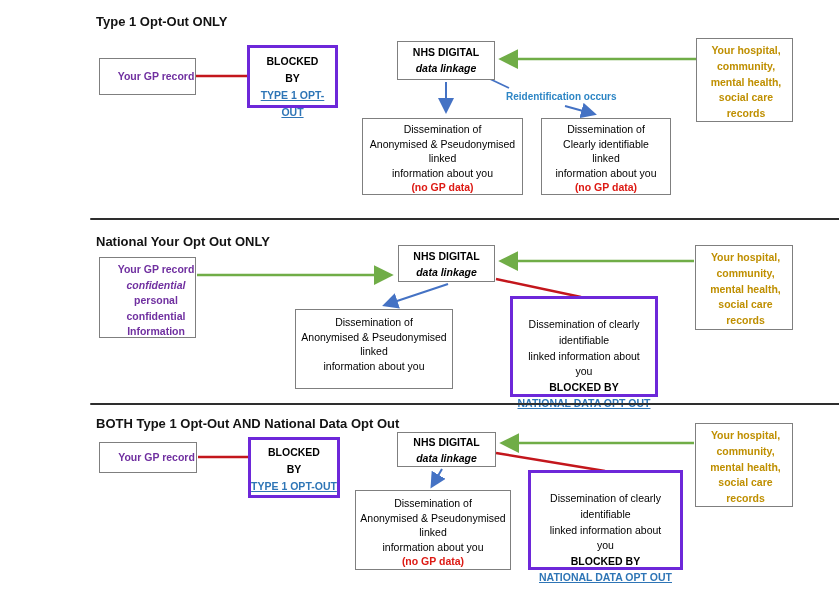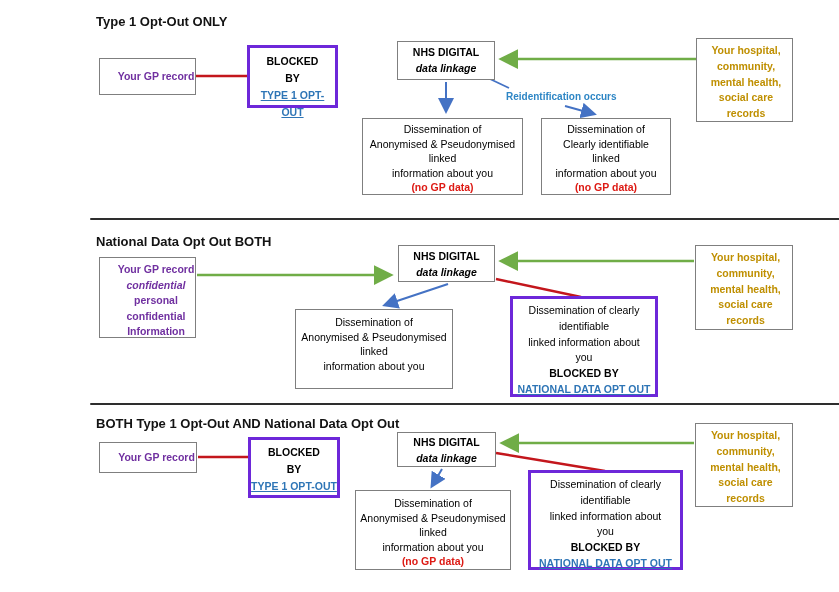--- a/index.html
+++ b/index.html
@@ -13,21 +13,21 @@
   .red-border{border:3px solid #6d28d9;}
   .gp-box{display:flex;flex-direction:column;justify-content:center;padding-left:17px;}
   .purple{color:#7030A0;font-weight:bold;}
   .gold-box{padding:4px 4px 0 7px;line-height:15.8px;}
   .gold{color:#BF8F00;font-weight:bold;}
   .italic{font-style:italic;}
   .bold{font-weight:bold;}
   .nhs-box{text-align:center;padding-top:3px;line-height:15.5px;}
   .blocked-box{text-align:center;font-weight:bold;padding-top:5px;line-height:17px;}
   .diss-box{text-align:center;padding-top:3px;line-height:14.6px;}
-  .natl-box{text-align:center;padding-top:4px;line-height:15.8px;}
+  .natl-box{text-align:center;padding-top:18px;line-height:15.8px;}
   .note-red{color:#DD1A14;font-weight:bold;}
   .note-blue{color:#2E75B6;font-weight:bold;}
   .link{color:#2E75B6;font-weight:bold;text-decoration:underline;cursor:pointer;}
   .reid-label{position:absolute;z-index:2;color:#2E86C5;font-size:10px;font-weight:bold;white-space:nowrap;}
   .divider{position:absolute;z-index:2;left:62px;width:771px;height:2px;background:#2e2e2e;border-radius:1px;}
   .page-edge{position:absolute;z-index:3;top:0;height:592px;width:2px;background:#c9c9c9;}
 </style>
 </head>
 <body>
 
@@ -98,21 +98,21 @@
   <div class="box diss-box" style="left:513px;top:118px;width:130px;height:77px;">
     <div>Dissemination of</div>
     <div>Clearly identifiable</div>
     <div>linked</div>
     <div>information about you</div>
     <div class="note-red">(no GP data)</div>
   </div>
 
   <div class="divider" style="top:218px;"></div>
 
-  <div class="sec-title" style="left:68px;top:234px;">National Data Opt Out BOTH</div>
+  <div class="sec-title" style="left:68px;top:234px;">National Your Opt Out ONLY</div>
 
   <div class="box gp-box" style="left:71px;top:257px;width:97px;height:81px;line-height:15.6px;justify-content:flex-start;padding-top:4px;">
     <div class="purple">Your GP record</div>
     <div class="purple italic">confidential</div>
     <div class="purple">personal</div>
     <div class="purple">confidential</div>
     <div class="purple">Information</div>
   </div>
 
   <div class="box nhs-box" style="left:370px;top:245px;width:97px;height:37px;">

